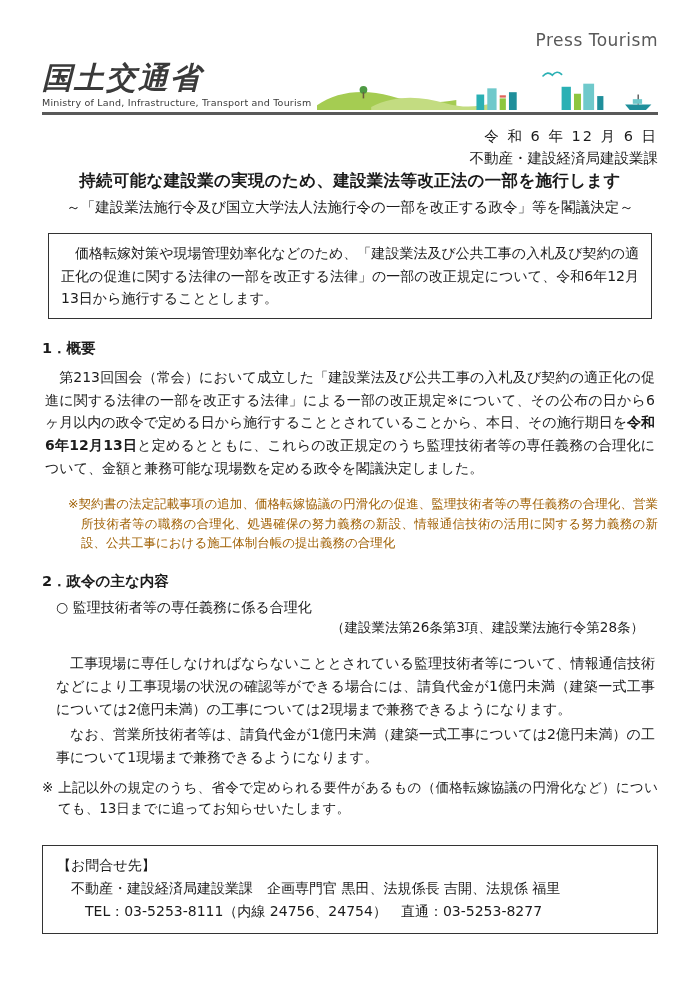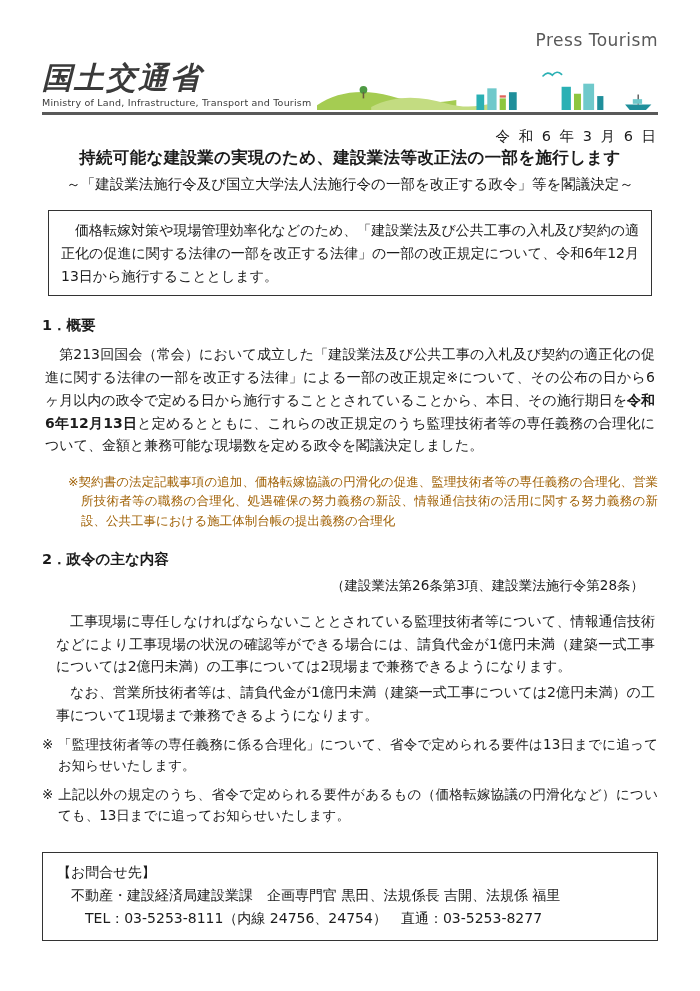--- a/index.html
+++ b/index.html
@@ -156,37 +156,38 @@
 
       <polygon points="398,51 432,51 425,58 404,58" fill="#1f8f9b"></polygon>
       <rect x="414" y="38" width="2" height="13" fill="#666"></rect>
       <rect x="408" y="44" width="12" height="6" fill="#6fc9cb"></rect>
     </svg>
   </div>
 
   <hr class="header-rule">
 
   <div class="meta">
-    <div class="date">令 和 6 年 3 月 6 日</div>
+    <div class="date">令 和 6 年 12 月 6 日</div>
+    <div>不動産・建設経済局建設業課</div>
   </div>
 
   <div class="title-main">持続可能な建設業の実現のため、建設業法等改正法の一部を施行します</div>
   <div class="title-sub">～「建設業法施行令及び国立大学法人法施行令の一部を改正する政令」等を閣議決定～</div>
 
   <div class="summary-box">　価格転嫁対策や現場管理効率化などのため、「建設業法及び公共工事の入札及び契約の適正化の促進に関する法律の一部を改正する法律」の一部の改正規定について、令和6年12月13日から施行することとします。</div>
 
   <div class="section-heading">1．概要</div>
   <p class="para"><span>　第213回国会（常会）において成立した「建設業法及び公共工事の入札及び契約の適正化の促進に関する法律の一部を改正する法律」による一部の改正規定※について、その公布の日から6ヶ月以内の政令で定める日から施行することとされていることから、本日、その施行期日を</span><span class="bold-inline">令和6年12月13日</span><span>と定めるとともに、これらの改正規定のうち監理技術者等の専任義務の合理化について、金額と兼務可能な現場数を定める政令を閣議決定しました。</span></p>
   <div class="note-small">※契約書の法定記載事項の追加、価格転嫁協議の円滑化の促進、監理技術者等の専任義務の合理化、営業所技術者等の職務の合理化、処遇確保の努力義務の新設、情報通信技術の活用に関する努力義務の新設、公共工事における施工体制台帳の提出義務の合理化</div>
 
   <div class="section-heading">2．政令の主な内容</div>
+  <div class="bullet-line">○ 監理技術者等の専任義務に係る合理化</div>
   <div class="law-ref">（建設業法第26条第3項、建設業法施行令第28条）</div>
   <p class="para indent-para">　工事現場に専任しなければならないこととされている監理技術者等について、情報通信技術などにより工事現場の状況の確認等ができる場合には、請負代金が1億円未満（建築一式工事については2億円未満）の工事については2現場まで兼務できるようになります。</p>
   <p class="para indent-para">　なお、営業所技術者等は、請負代金が1億円未満（建築一式工事については2億円未満）の工事について1現場まで兼務できるようになります。</p>
-  <div class="note-mark">※ 「監理技術者等の専任義務に係る合理化」について、省令で定められる要件は13日までに追ってお知らせいたします。</div>
   <div class="note-mark">※ 上記以外の規定のうち、省令で定められる要件があるもの（価格転嫁協議の円滑化など）についても、13日までに追ってお知らせいたします。</div>
 
   <div class="contact-box">
     <div>【お問合せ先】</div>
     <div class="contact-line1">不動産・建設経済局建設業課　企画専門官 黒田、法規係長 吉開、法規係 福里</div>
     <div class="contact-line2">TEL：03-5253-8111（内線 24756、24754）　直通：03-5253-8277</div>
   </div>
 
 </div>
 

